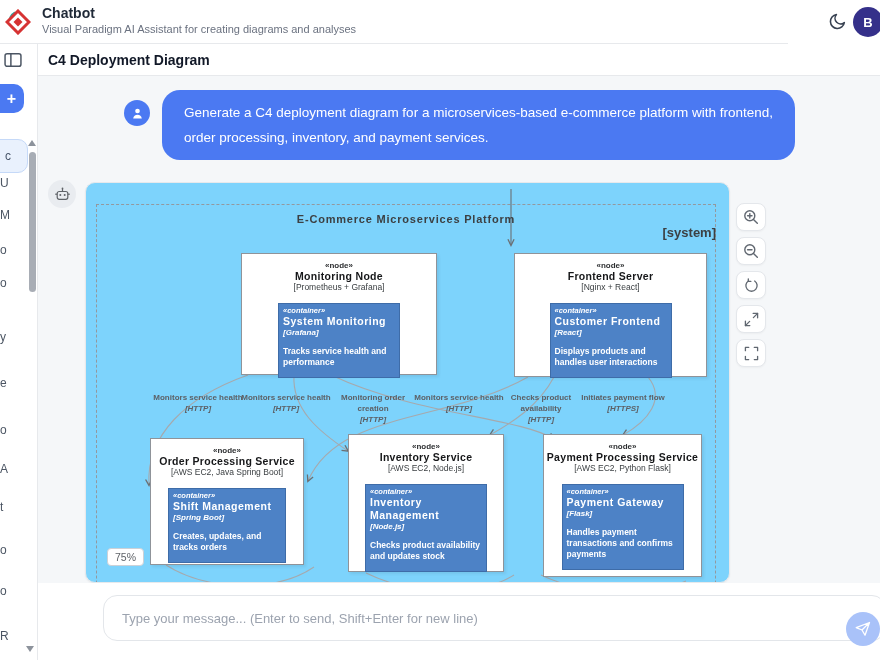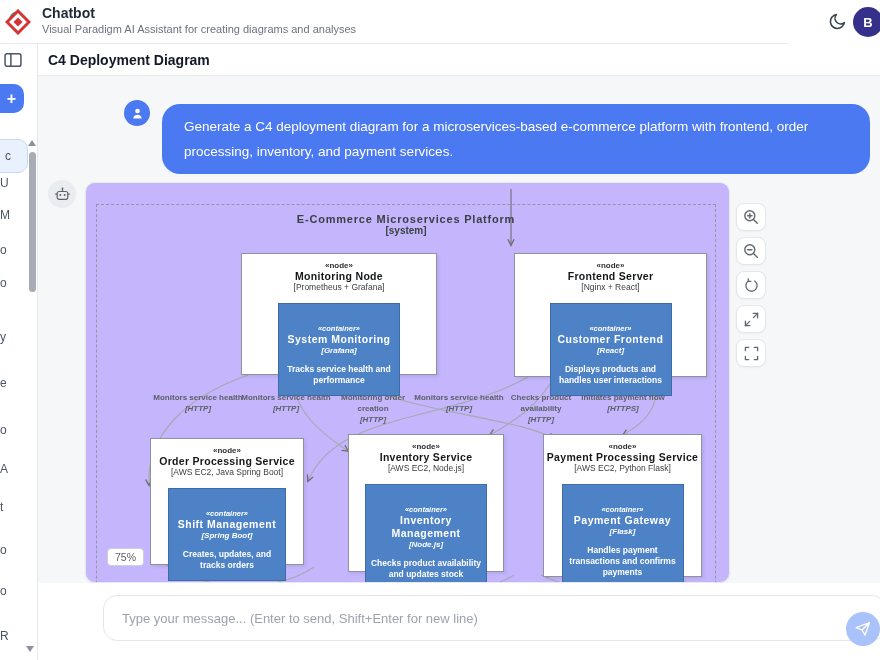--- a/index.html
+++ b/index.html
@@ -25,36 +25,36 @@
   .new-chat-btn { position:absolute; left:-28px; top:40px; width:52px; height:29px; background:#4b79f2; border:none; border-radius:10px; color:#fff; font-size:16px; font-weight:700; display:flex; align-items:center; justify-content:flex-end; padding-right:8px; cursor:pointer; }
   .active-pill { position:absolute; left:-14px; top:95px; width:42px; height:34px; background:#e9f1fd; border:1px solid #c5d9f8; border-radius:10px; display:flex; align-items:center; justify-content:flex-end; padding-right:16px; font-size:12px; color:#475569; }
   .frag { position:absolute; left:0px; font-size:12px; color:#4b5563; }
   .sb-scroll-up { position:absolute; left:28px; top:96px; width:0; height:0; border-left:4px solid transparent; border-right:4px solid transparent; border-bottom:6px solid #8d939c; }
   .sb-thumb { position:absolute; left:29px; top:108px; width:7px; height:140px; border-radius:4px; background:#a8adb5; }
   .sb-scroll-down { position:absolute; left:26px; top:602px; width:0; height:0; border-left:4px solid transparent; border-right:4px solid transparent; border-top:6px solid #8d939c; }
 
   
   .chat-area { position:absolute; left:38px; top:76px; width:842px; height:507px; background:#f5f7f9; overflow:hidden; }
   .user-msg-avatar { position:absolute; left:86px; top:24px; width:26px; height:26px; border-radius:50%; background:#4b79f2; display:flex; align-items:center; justify-content:center; }
-  .user-bubble { position:absolute; left:124px; top:28px; width:708px; height:70px; background:#4b79f2; border-radius:18px; color:#fff; font-size:13.5px; line-height:25px; padding:10px 22px; }
+  .user-bubble { position:absolute; left:124px; top:14px; width:633px; height:70px; background:#4b79f2; border-radius:18px; color:#fff; font-size:13.5px; line-height:25px; padding:10px 22px; }
   .bot-avatar { position:absolute; left:10px; top:104px; width:28px; height:28px; border-radius:50%; background:#e9ecf0; display:flex; align-items:center; justify-content:center; }
 
   
-  .diagram-card { position:absolute; left:47px; top:106px; width:645px; height:401px; background:#c4b5fd; border:1px solid #e7e9ec; border-radius:10px; box-shadow:0 1px 2px rgba(0,0,0,.05); overflow:hidden; }
+  .diagram-card { position:absolute; left:47px; top:106px; width:645px; height:401px; background:#7dd3fc; border:1px solid #e7e9ec; border-radius:10px; box-shadow:0 1px 2px rgba(0,0,0,.05); overflow:hidden; }
   .dashed-frame { position:absolute; left:10px; top:21px; width:620px; height:480px; border:1px dashed #93989e; }
   .diagram-title-wrap { position:absolute; left:10px; top:30px; width:620px; text-align:center; }
   .diagram-title { font-size:11px; font-weight:700; letter-spacing:0.8px; color:#3c4043; }
-  .diagram-stereo { font-size:10px; font-weight:700; color:#3c4043; }
+  .diagram-stereo { font-size:13px; font-weight:700; color:#3c4043;text-align:right; }
   .connectors { position:absolute; left:0; top:0; width:645px; height:401px; pointer-events:none; }
 
   .dnode { position:absolute; background:#fff; border:1px solid #8f9399; box-shadow:2px 2px 3px rgba(0,0,0,.07); text-align:center; padding-top:7px; }
   .n-stereo { font-size:8px; font-weight:700; color:#2d2f31; }
   .n-name { font-size:10.5px; font-weight:700; letter-spacing:0.3px; color:#161719; }
   .n-tech { font-size:8.5px; color:#3c4043; font-weight:400; }
-  .cbox { margin:11px auto 0; width:122px; background:#4d82c6; border:1px solid #3e6ca8; color:#fff; text-align:center; padding:20px 4px 9px; }
+  .cbox { margin:11px auto 0; width:122px; background:#4d82c6; border:1px solid #3e6ca8; color:#fff; text-align:left; padding:2px 4px 9px; }
   .c-stereo { font-size:7.5px; font-weight:700; font-style:italic; }
   .c-name { font-size:10.5px; font-weight:700; letter-spacing:0.5px; line-height:1.25; }
   .c-tech { font-size:8px; font-weight:700; font-style:italic; }
   .c-desc { font-size:8.5px; font-weight:700; line-height:1.3; margin-top:9px; }
 
   .edge-label { position:absolute; top:210px; width:92px; text-align:center; font-size:8px; font-weight:700; color:#5c6066; line-height:1.35; }
   .edge-proto { font-style:italic; font-weight:700; }
 
   .zoom-badge { position:absolute; left:21px; top:365px; background:#fff; border:1px solid #ccd1d7; border-radius:4px; padding:2px 7px; font-size:10.5px; color:#5f6368; }
 

